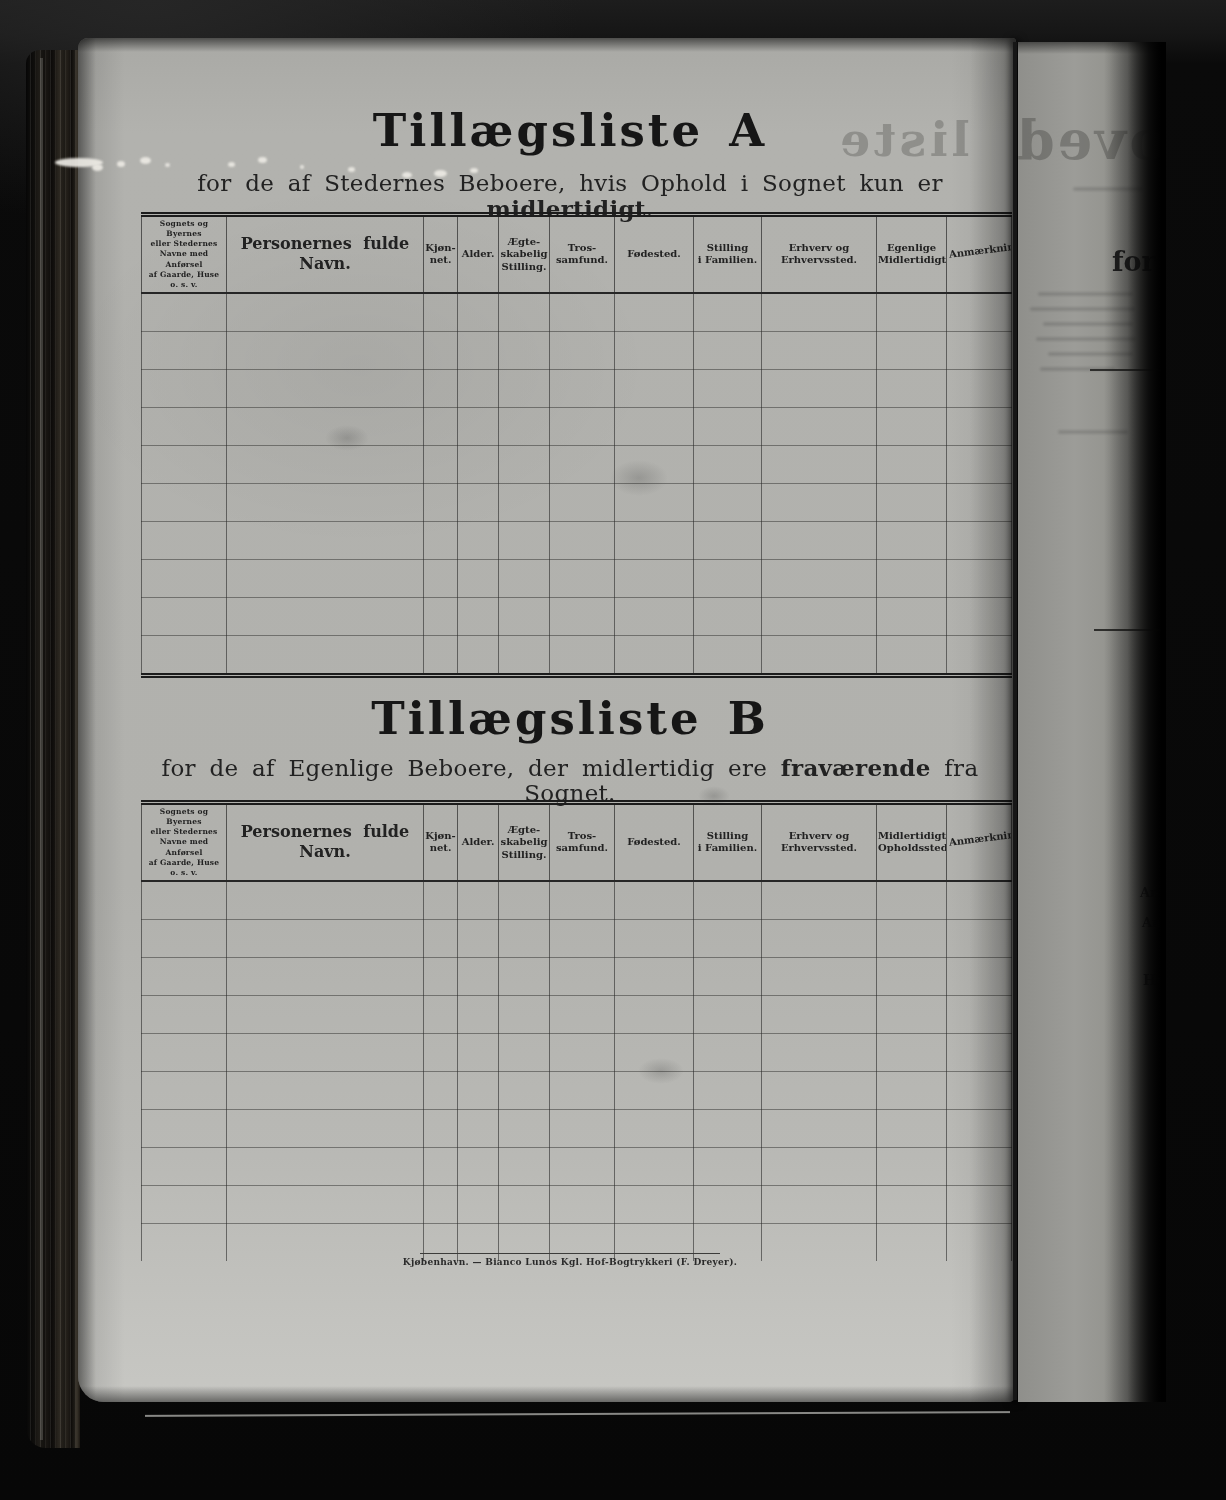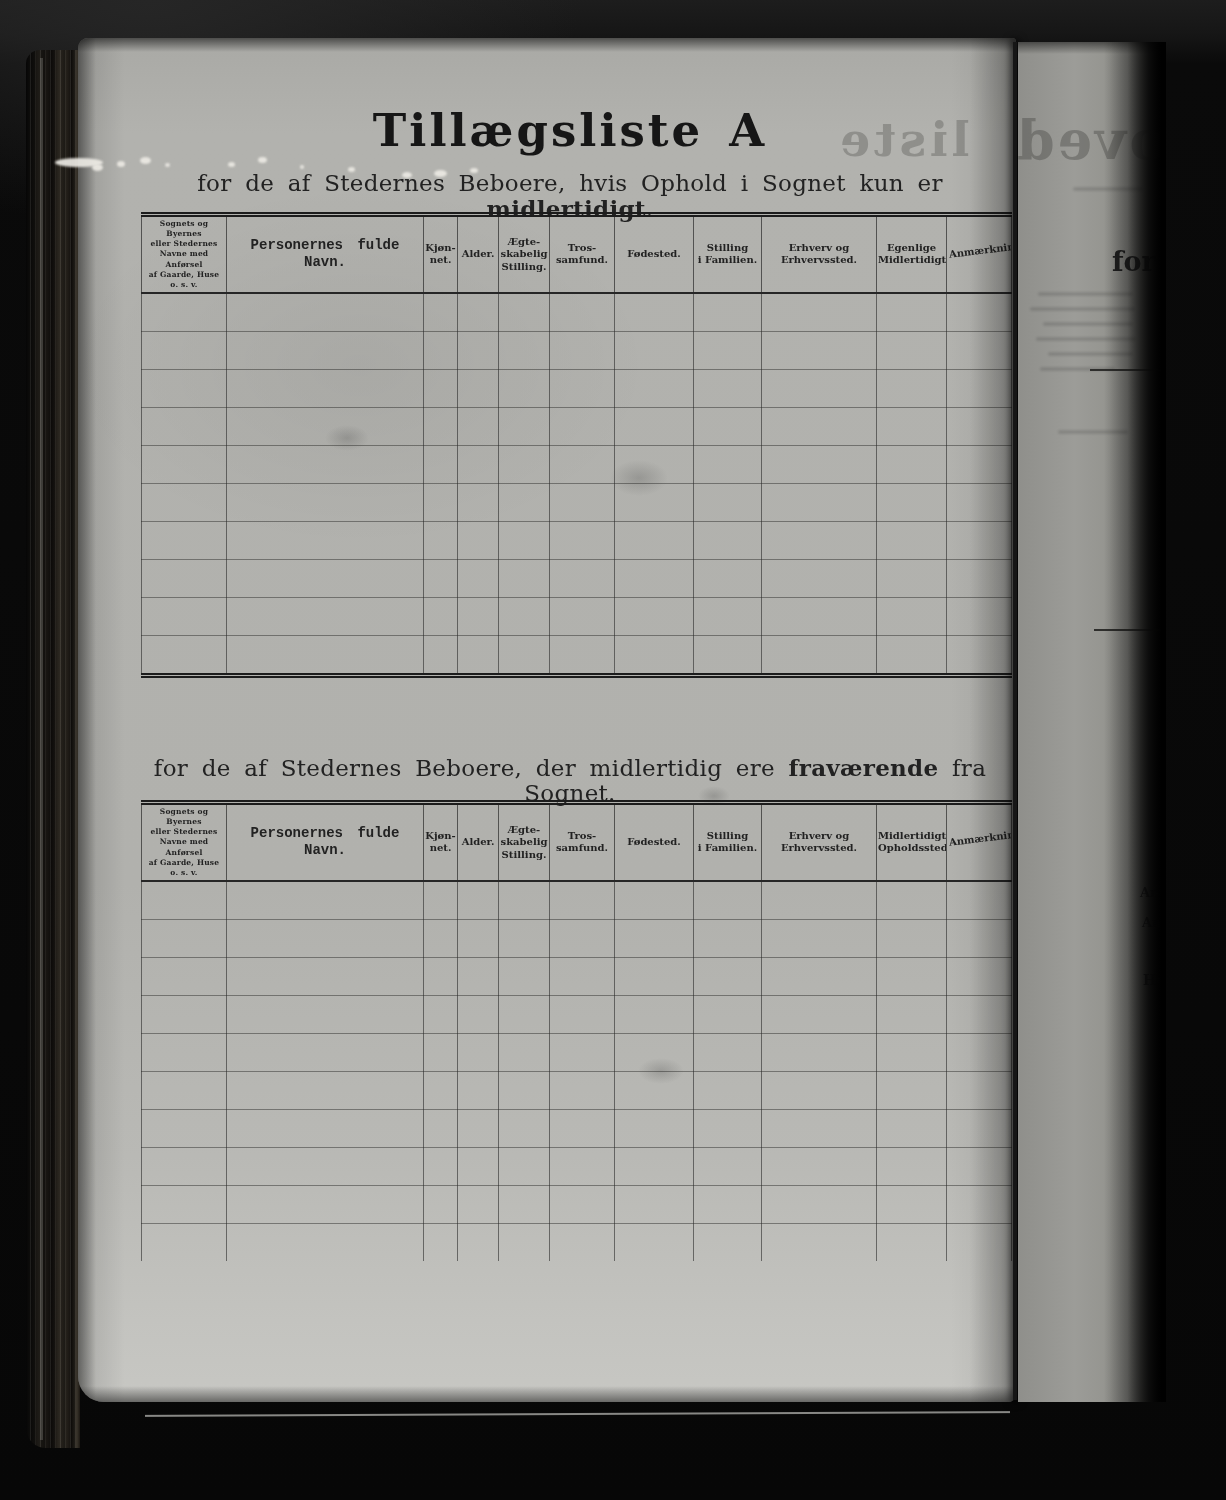--- a/index.html
+++ b/index.html
@@ -64,21 +64,21 @@
   table.census.open{border-bottom:none;}
   table.census.open tbody tr:last-child td{border-bottom:none;}
   .tbl-a{top:174px;} .tbl-b{top:762px;}
   table.census th{
     height:70px;vertical-align:middle;text-align:center;padding:2px 1px;
     border:1px solid rgba(30,30,30,.65);border-bottom:2px solid #262626;
     font-weight:700;font-size:10px;line-height:1.25;white-space:pre-line;color:#222;
     overflow:hidden;
   }
   table.census th.c-place{font-size:7.5px;line-height:1.35;letter-spacing:.2px;}
-  table.census th.c-name{font-size:14px;word-spacing:6px;font-family:Liberation Mono, monospace;}
+  table.census th.c-name{font-size:16px;word-spacing:6px;}
   table.census th.c-remarks span{
     display:inline-block;white-space:nowrap;transform:rotate(-7deg) translate(1px,1px);
     transform-origin:left center;font-size:10px;font-weight:700;
   }
   table.census td{
     height:35px;border:1px solid rgba(42,42,40,.48);border-left:1px solid rgba(30,30,30,.55);
     border-right:1px solid rgba(30,30,30,.55);
   }
   
   .imprint{position:absolute;left:57px;top:1215px;width:870px;text-align:center;}
@@ -300,21 +300,24 @@
             <td></td>
             <td></td>
             <td></td>
             <td></td>
             <td></td>
             <td></td>
           </tr>
         </tbody>
     </table>
 
-    <div class="title-block s-b subtitle"><span>for de af Stedernes Beboere, der midlertidig ere </span><b>fraværende</b><span> fra Sognet.</span></div>
+    <div class="title-block t-b">
+      <span class="big-title"><span>Tillægsliste</span><span class="letter">B</span></span>
+    </div>
+    <div class="title-block s-b subtitle"><span>for de af Egenlige Beboere, der midlertidig ere </span><b>fraværende</b><span> fra Sognet.</span></div>
 
     <table class="census open tbl-b">
       <colgroup>
         <col style="width:85px">
           <col style="width:197px">
           <col style="width:34px">
           <col style="width:41px">
         <col style="width:51px">
           <col style="width:65px">
           <col style="width:79px">
@@ -476,20 +479,24 @@
             <td></td>
             <td></td>
             <td></td>
             <td></td>
             <td></td>
             <td></td>
           </tr>
         </tbody>
     </table>
 
+    <div class="imprint">
+      <div class="imprint-rule"></div>
+      <div class="imprint-text">Kjøbenhavn. — Bianco Lunos Kgl. Hof-Bogtrykkeri (F. Dreyer).</div>
+    </div>
 
     <div class="shade-top"></div>
     <div class="shade-bottom"></div>
     <div class="shade-left"></div>
     <div class="shade-right"></div>
   </div>
 
   <div class="glare" style="left:55px;top:158px;width:48px;height:9px"></div>
   <div class="glare" style="left:92px;top:164px;width:11px;height:7px"></div>
   <div class="glare" style="left:117px;top:161px;width:8px;height:6px"></div>

